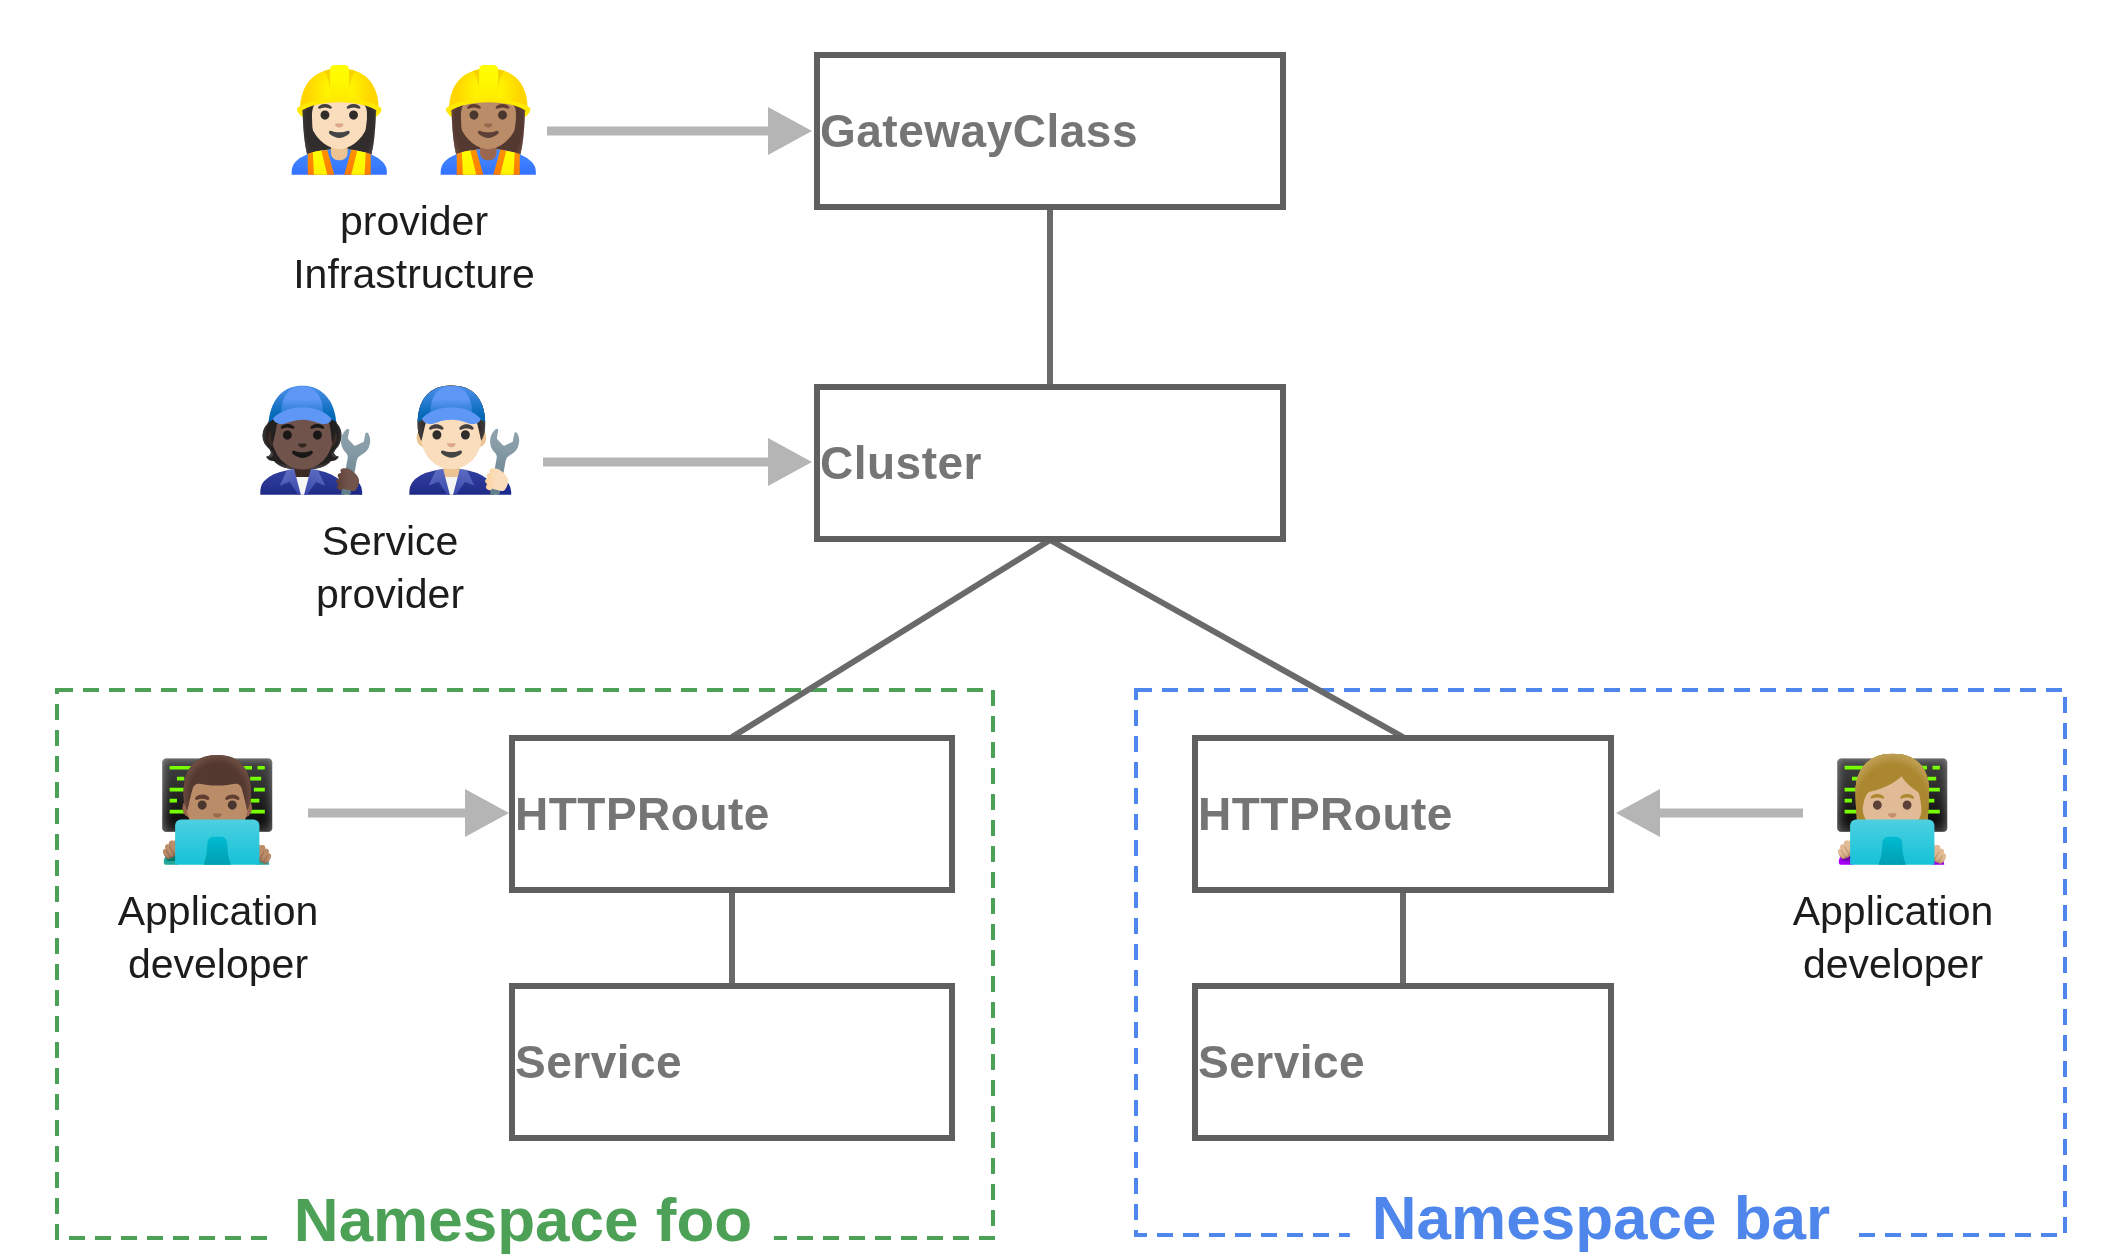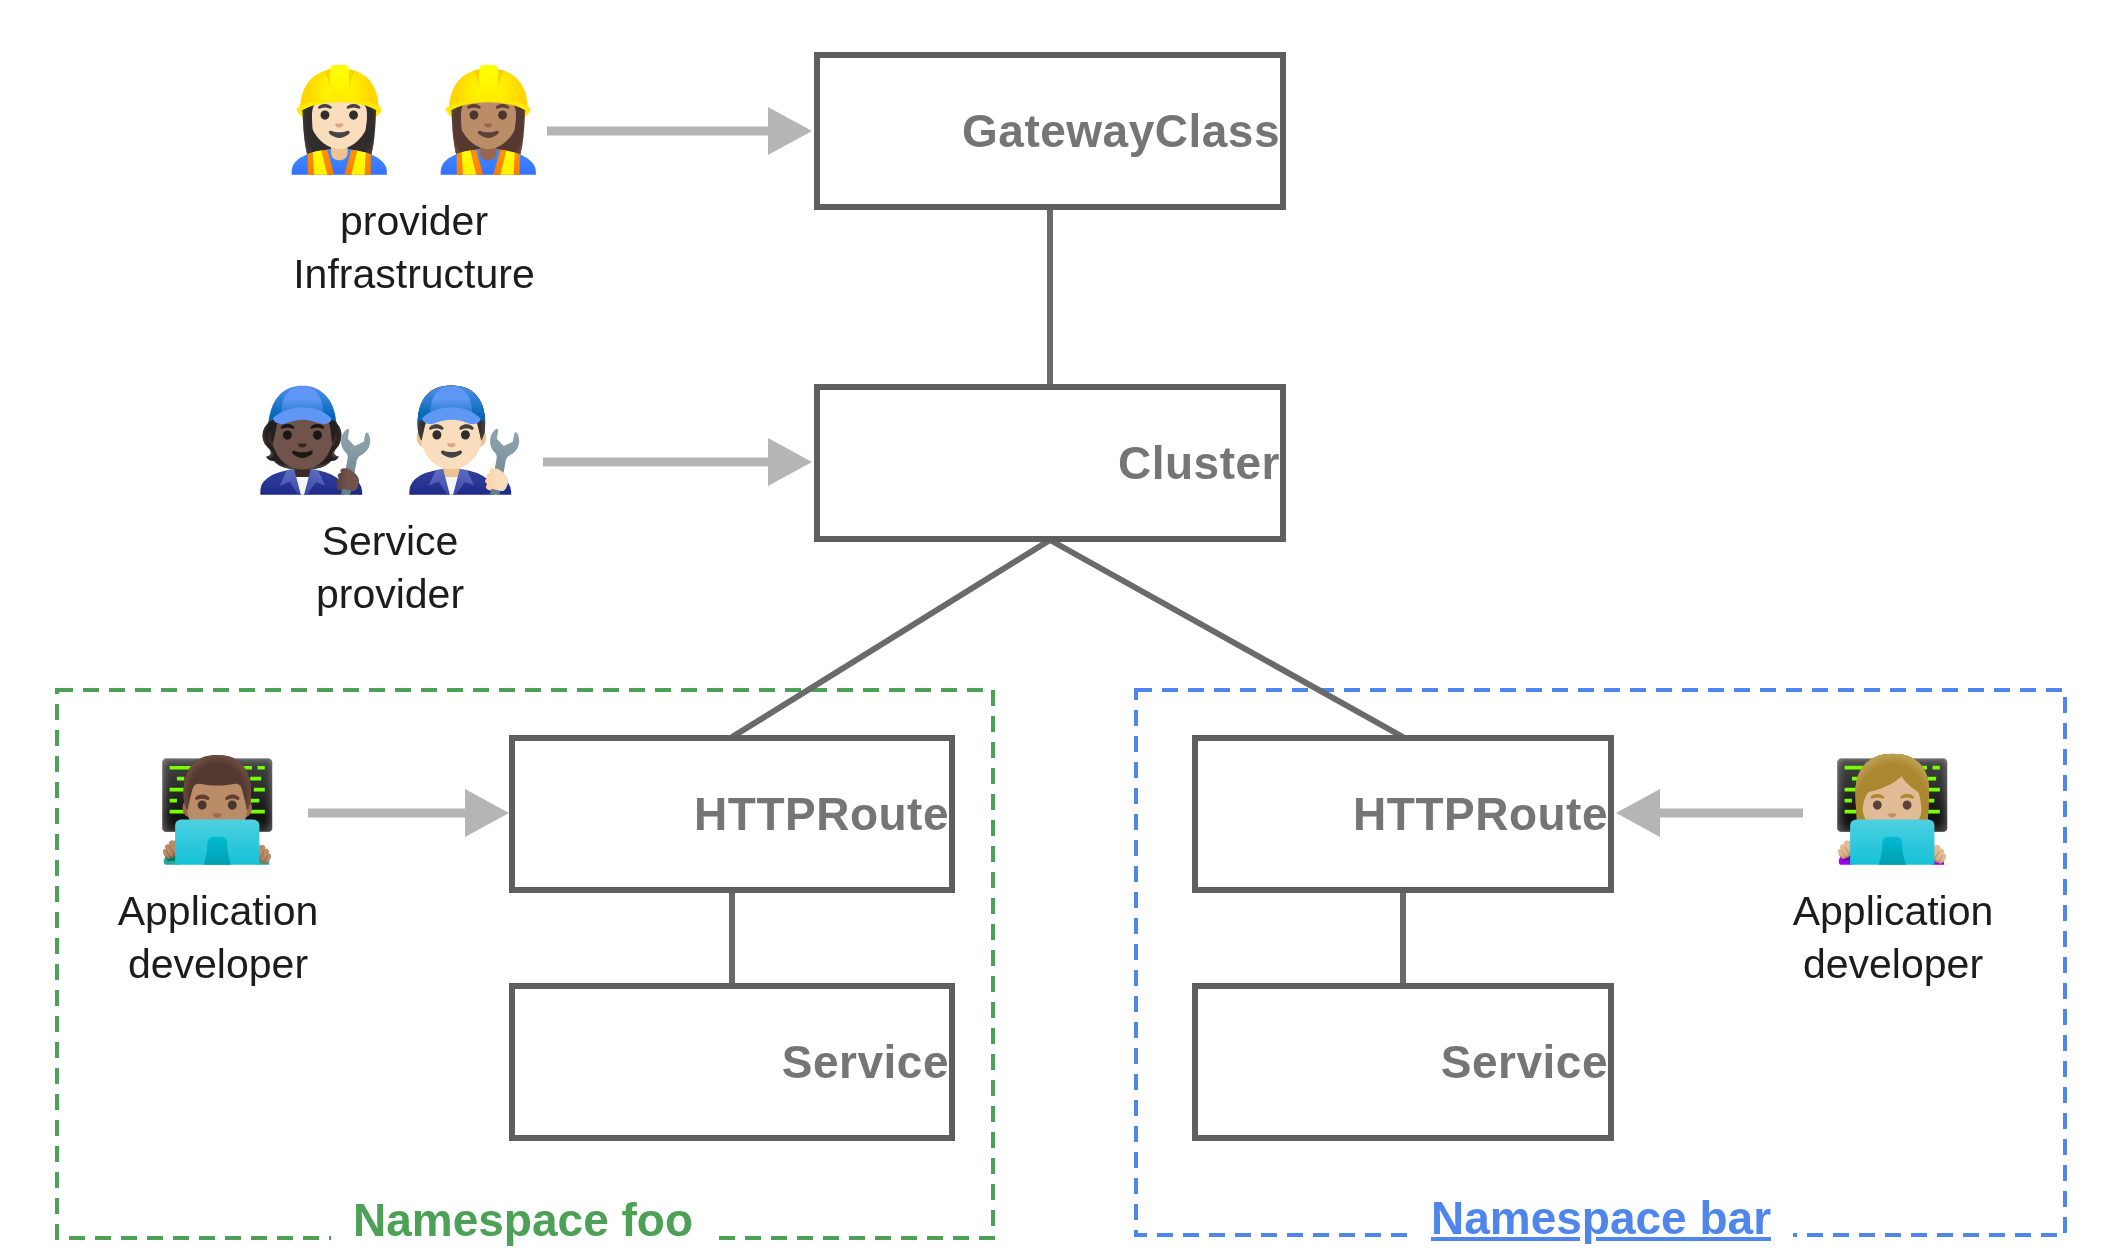--- a/index.html
+++ b/index.html
@@ -40,21 +40,21 @@
     fill: var(--arrow, #b5b5b5);
     stroke: none;
   }
   .node {
     position: absolute;
     box-sizing: border-box;
     background: #ffffff;
     border: 6px solid var(--box-border, #5f5f5f);
     display: flex;
     align-items: center;
-    justify-content: flex-end;
+    justify-content: flex-start;
     z-index: 3;
   }
   .node .node-label {
     font-size: 46px;
     font-weight: 700;
     letter-spacing: 0.5px;
     color: var(--box-label, #757575);
   }
   .persona {
     position: absolute;
@@ -77,21 +77,21 @@
     text-align: center;
     font-size: 41px;
     line-height: 53px;
     color: var(--persona-text, #1c1c1e);
   }
   .ns-label {
     position: absolute;
     transform: translateX(-50%);
     background: #ffffff;
     padding: 0 22px;
-    font-size: 46px;
+    font-size: 62px;
     font-weight: 700;
     line-height: 48px;
     white-space: nowrap;
     z-index: 4;
   }
   .ns-label.foo { color: var(--namespace-foo, #4ca156); }
   .ns-label.bar { color: var(--namespace-bar, #4f86ec); }
 </style>
 </head>
 <body>
@@ -187,15 +187,15 @@
     <div class="icons">
       <span>👩🏼‍💻</span>
     </div>
     <div class="persona-label">
       <div>Application</div>
       <div>developer</div>
     </div>
   </div>
 
   <div class="ns-label foo" style="left:523px; top:1196px;">Namespace foo</div>
-  <div class="ns-label bar" style="left:1601px; top:1194px;text-decoration:underline;">Namespace bar</div>
+  <div class="ns-label bar" style="left:1601px; top:1194px;">Namespace bar</div>
 
 </div>
 
 </body></html>

